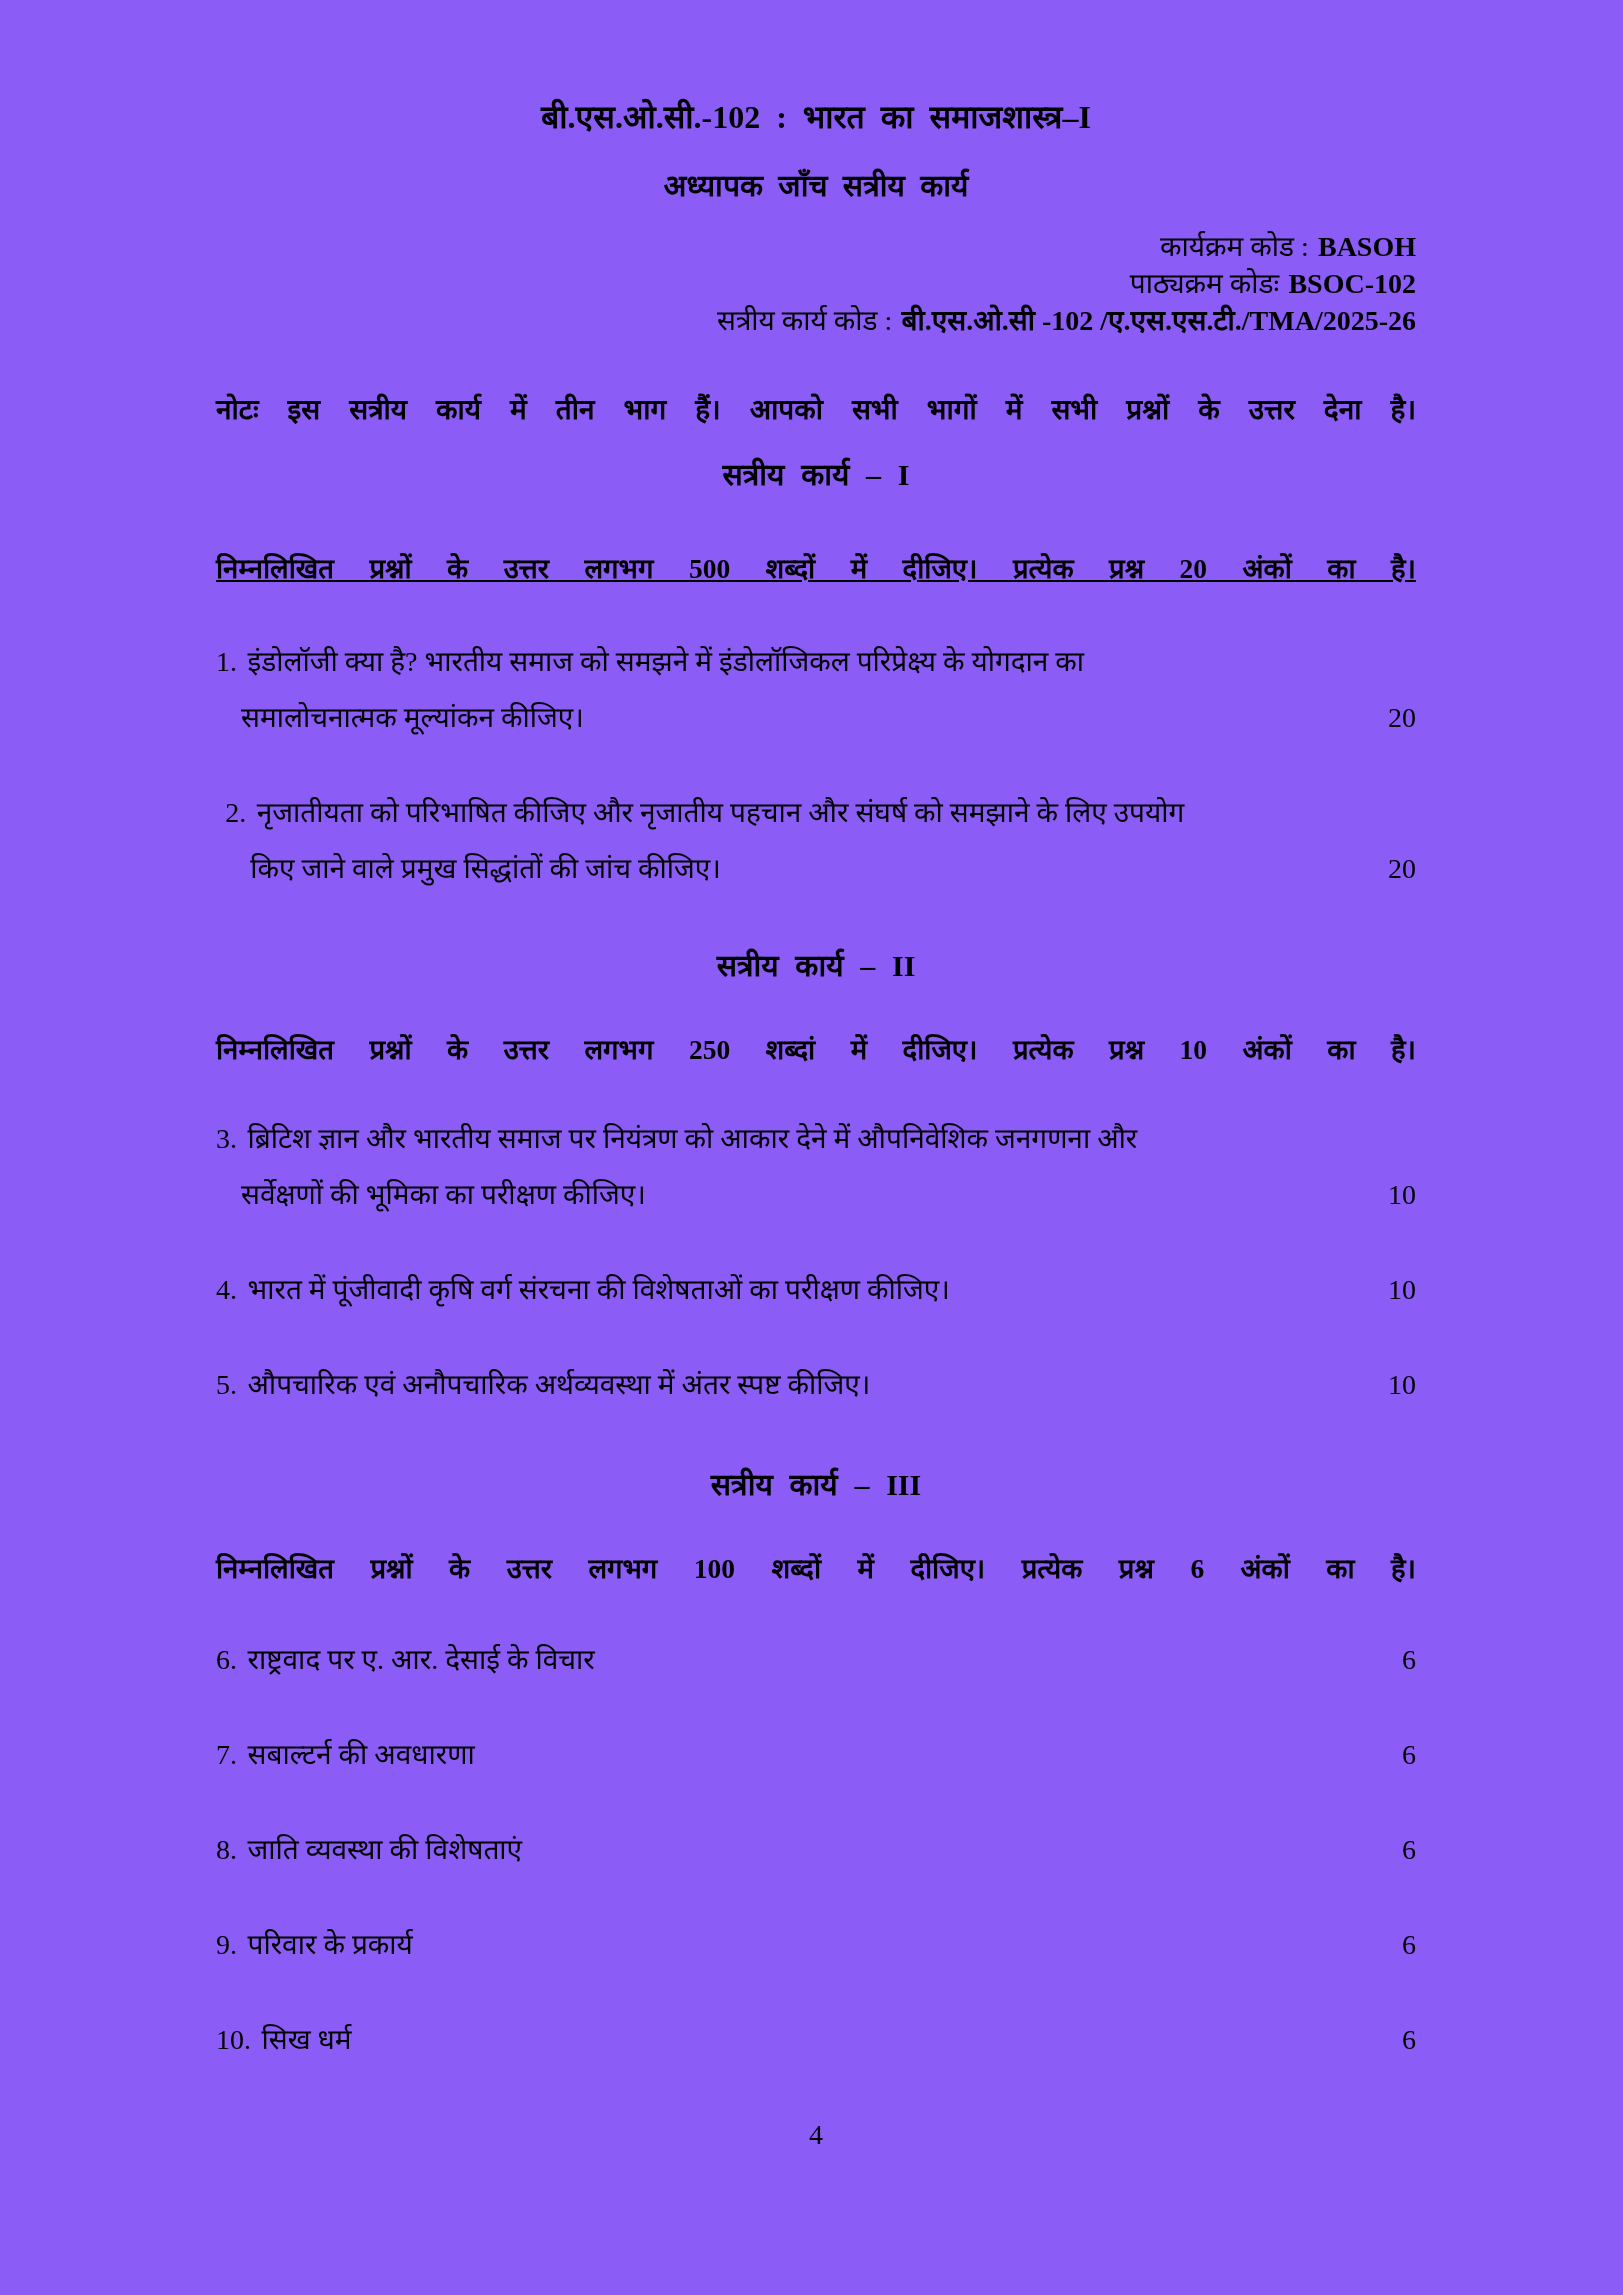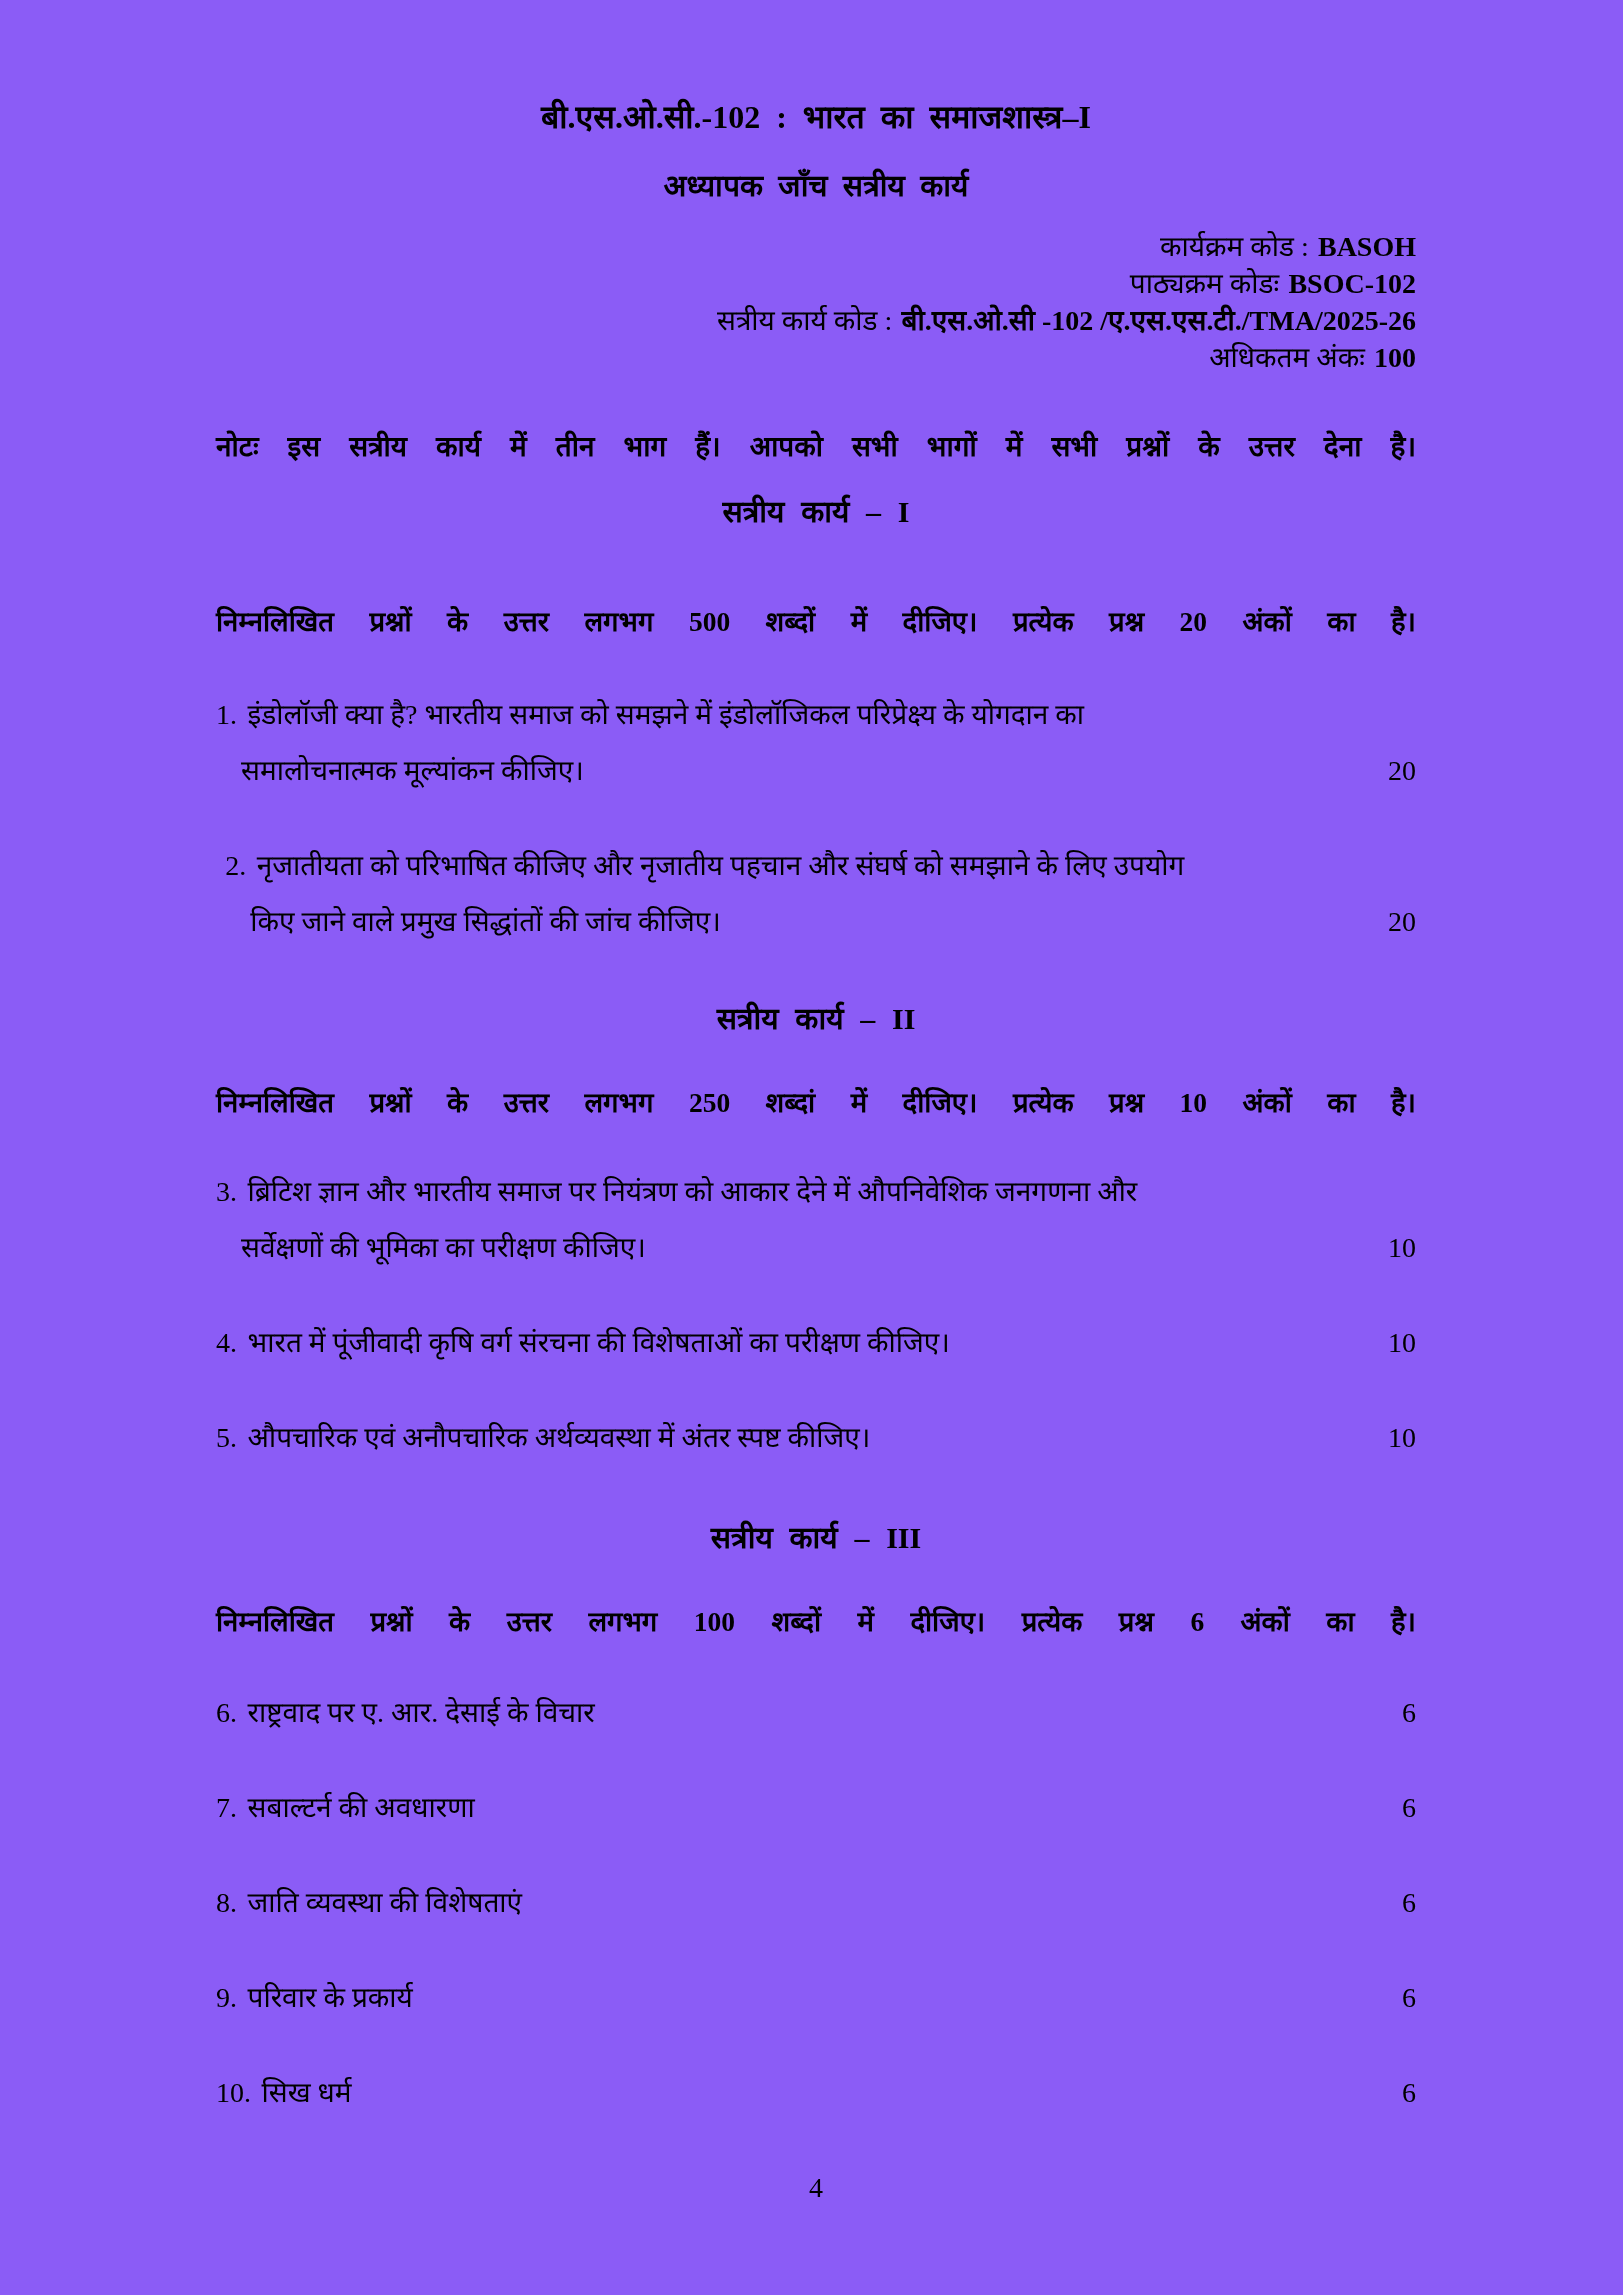--- a/index.html
+++ b/index.html
@@ -34,21 +34,21 @@
     text-align:center; font-weight:bold; font-size:30px; line-height:38px;
     word-spacing:9.2px;
   }
   .heading-1 { margin-top:28px; }
   .heading-2 { margin-top:60px; }
   .heading-3 { margin-top:63px; }
   .instruction {
     margin-top:46px; font-weight:bold; font-size:27.5px; line-height:37px;
     text-align:justify; text-align-last:justify;
   }
-  .instr-1 { margin-top:72px; }
+  .instr-1 { margin-top:56px;text-decoration:underline; }
   .question {
     display:flex; justify-content:flex-start; align-items:flex-end;
     font-size:28px; line-height:37px;
   }
   .q-text { flex:1 1 auto; }
   .q-indent > .q-text { margin-left:9.2px; }
   .q-line { line-height:37px; }
   .q-cont { margin-top:19px; padding-left:25px; }
   .q-num { margin-right:10.5px; }
   .marks { flex:0 0 auto; margin-left:26px; line-height:37px; }
@@ -71,23 +71,20 @@
 
   <div class="codes">
     <div class="code-line">
       <span class="code-label bold">कार्यक्रम कोड :</span><span class="code-value">BASOH</span>
     </div>
     <div class="code-line">
       <span class="code-label">पाठ्यक्रम कोडः</span><span class="code-value">BSOC-102</span>
     </div>
     <div class="code-line">
       <span class="code-label">सत्रीय कार्य कोड :</span><span class="code-value">बी.एस.ओ.सी -102 /ए.एस.एस.टी./TMA/2025-26</span>
-    </div>
-    <div class="code-line">
-      <span class="code-label">अधिकतम अंकः</span><span class="code-value">100</span>
     </div>
   </div>
 
   <div class="note">नोटः इस सत्रीय कार्य में तीन भाग हैं। आपको सभी भागों में सभी प्रश्नों के उत्तर देना है।</div>
 
   <div class="section-heading heading-1">सत्रीय कार्य – I</div>
   <div class="instruction instr-1">निम्नलिखित प्रश्नों के उत्तर लगभग 500 शब्दों में दीजिए। प्रत्येक प्रश्न 20 अंकों का है।</div>
 
   <div class="question mt-q1">
     <div class="q-text">

